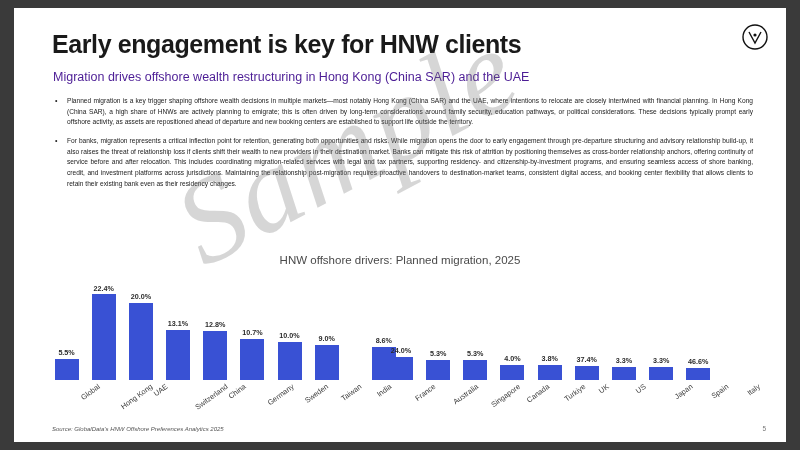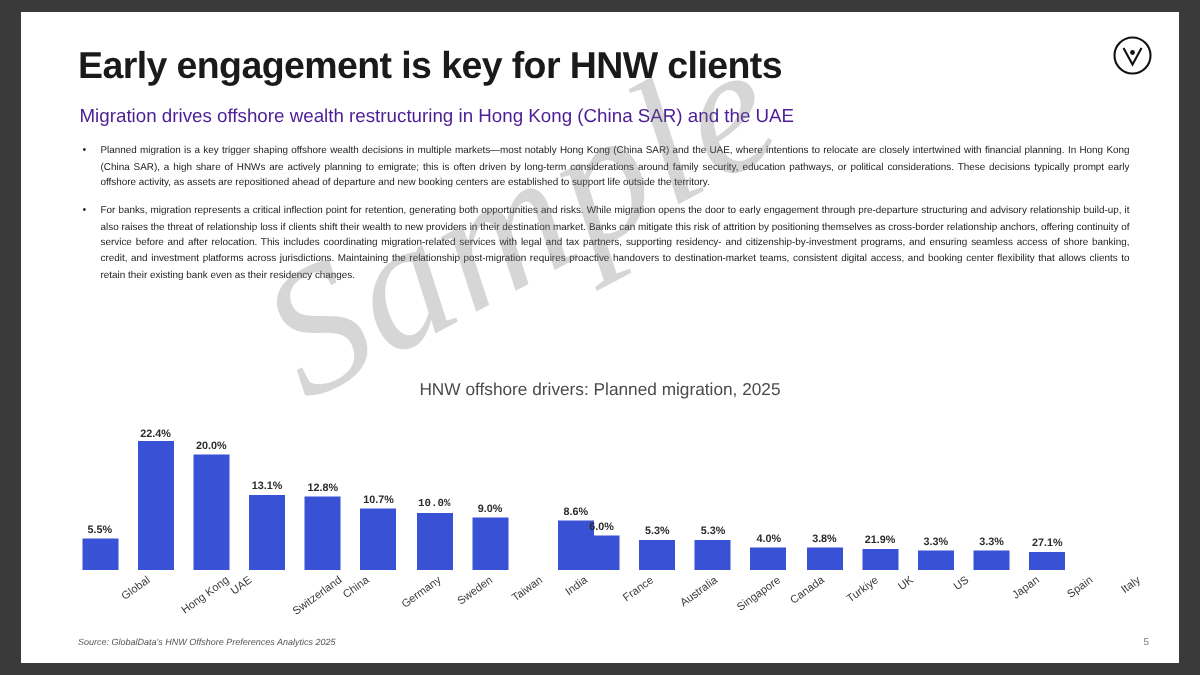--- a/index.html
+++ b/index.html
@@ -213,67 +213,67 @@
         <div class="bar-label" style="bottom: 52.304px;">13.1%</div>
       </div>
       <div class="bar-col" style="left: 152.211px; height: 110px;">
         <div class="bar" style="height: 49.152px; background: rgb(57, 81, 212);"></div>
         <div class="bar-label" style="bottom: 51.152px;">12.8%</div>
       </div>
       <div class="bar-col" style="left: 189.368px; height: 110px;">
         <div class="bar" style="height: 41.088px; background: rgb(57, 81, 212);"></div>
         <div class="bar-label" style="bottom: 43.088px;">10.7%</div>
       </div>
-      <div class="bar-col" style="left: 226.526px; height: 110px; font-family: Liberation Mono, monospace;">
+      <div class="bar-col" style="left: 226.526px; height: 110px;">
         <div class="bar" style="height: 38.4px; background: rgb(57, 81, 212);"></div>
         <div class="bar-label" style="bottom: 40.4px;">10.0%</div>
       </div>
       <div class="bar-col" style="left: 263.684px; height: 110px;">
         <div class="bar" style="height: 34.56px; background: rgb(57, 81, 212);"></div>
         <div class="bar-label" style="bottom: 36.56px;">9.0%</div>
       </div>
       <div class="bar-col" style="left: 300.842px; height: 110px; margin-left: 20px;">
         <div class="bar" style="height: 33.024px; background: rgb(57, 81, 212);"></div>
         <div class="bar-label" style="bottom: 35.024px;">8.6%</div>
       </div>
       <div class="bar-col" style="left: 338px; height: 110px;">
         <div class="bar" style="height: 23.04px; background: rgb(57, 81, 212);"></div>
-        <div class="bar-label" style="bottom: 25.04px;">6.0%</div>
+        <div class="bar-label" style="bottom: 25.04px;">24.0%</div>
       </div>
       <div class="bar-col" style="left: 375.158px; height: 110px;">
         <div class="bar" style="height: 20.352px; background: rgb(57, 81, 212);"></div>
         <div class="bar-label" style="bottom: 22.352px;">5.3%</div>
       </div>
       <div class="bar-col" style="left: 412.316px; height: 110px;">
         <div class="bar" style="height: 20.352px; background: rgb(57, 81, 212);"></div>
         <div class="bar-label" style="bottom: 22.352px;">5.3%</div>
       </div>
       <div class="bar-col" style="left: 449.474px; height: 110px;">
         <div class="bar" style="height: 15.36px; background: rgb(57, 81, 212);"></div>
         <div class="bar-label" style="bottom: 17.36px;">4.0%</div>
       </div>
       <div class="bar-col" style="left: 486.632px; height: 110px;">
         <div class="bar" style="height: 14.592px; background: rgb(57, 81, 212);"></div>
         <div class="bar-label" style="bottom: 16.592px; margin-top: 36px;">3.8%</div>
       </div>
       <div class="bar-col" style="left: 523.789px; height: 110px;">
         <div class="bar" style="height: 13.824px; background: rgb(57, 81, 212);"></div>
-        <div class="bar-label" style="bottom: 15.824px;">21.9%</div>
+        <div class="bar-label" style="bottom: 15.824px;">37.4%</div>
       </div>
       <div class="bar-col" style="left: 560.947px; height: 110px;">
         <div class="bar" style="height: 12.672px; background: rgb(57, 81, 212);"></div>
         <div class="bar-label" style="bottom: 14.672px;">3.3%</div>
       </div>
       <div class="bar-col" style="left: 598.105px; height: 110px;">
         <div class="bar" style="height: 12.672px; background: rgb(57, 81, 212);"></div>
         <div class="bar-label" style="bottom: 14.672px;">3.3%</div>
       </div>
       <div class="bar-col" style="left: 635.263px; height: 110px;">
         <div class="bar" style="height: 11.52px; background: rgb(57, 81, 212);"></div>
-        <div class="bar-label" style="bottom: 13.52px;">27.1%</div>
+        <div class="bar-label" style="bottom: 13.52px;">46.6%</div>
       </div>
     </div>
   <div class="x-labels">
       <div class="x-label" style="left: 26.5789px; top: 2px;">Global</div>
       <div class="x-label" style="left: 63.7368px; top: 2px;">Hong Kong</div>
       <div class="x-label" style="left: 100.895px; top: 2px;">UAE</div>
       <div class="x-label" style="left: 138.053px; top: 2px;">Switzerland</div>
       <div class="x-label" style="left: 175.211px; top: 2px;">China</div>
       <div class="x-label" style="left: 212.368px; top: 2px;">Germany</div>
       <div class="x-label" style="left: 249.526px; top: 2px;">Sweden</div>

